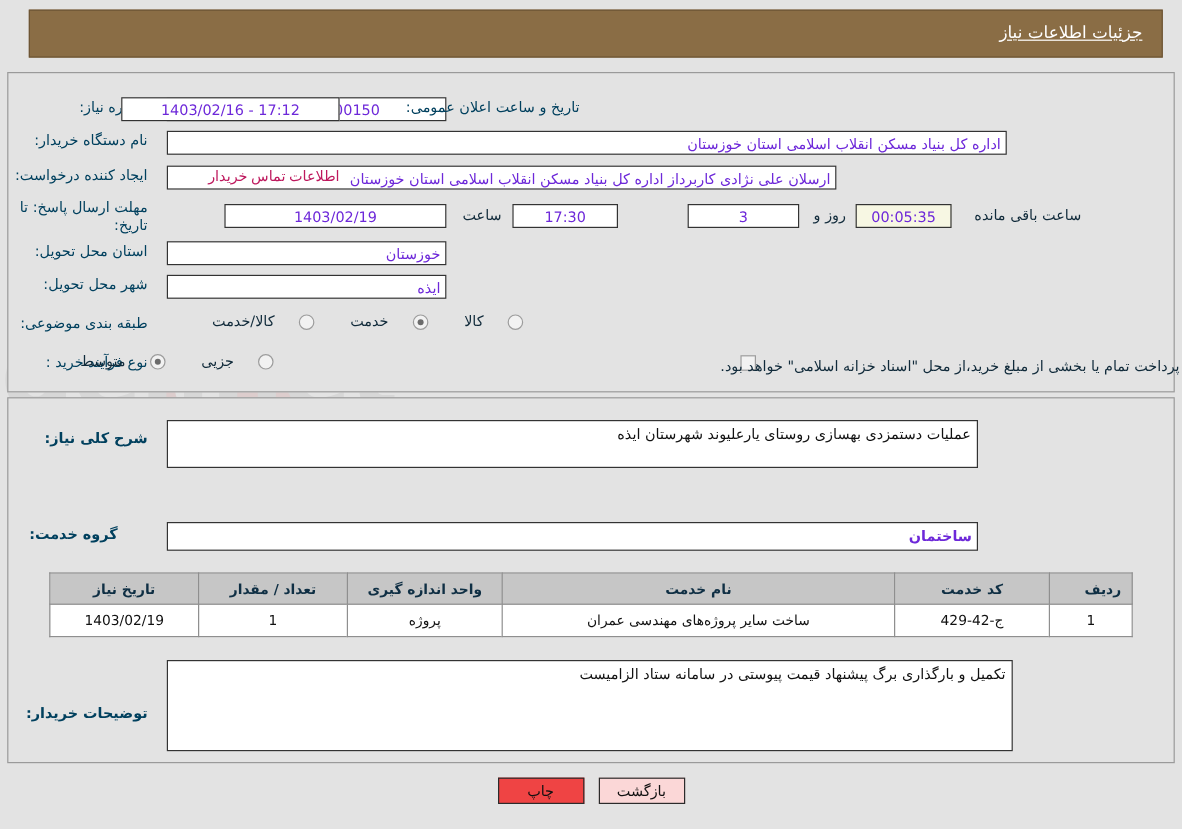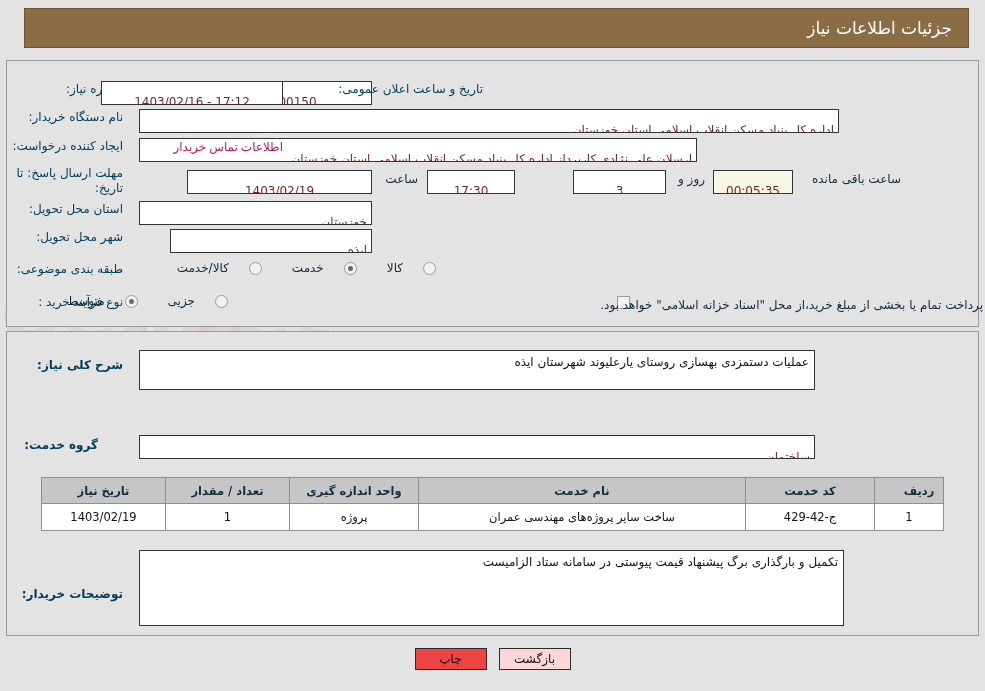--- a/index.html
+++ b/index.html
@@ -39,22 +39,23 @@
     border: 1px solid #6d5535;
     box-sizing: border-box;
     display: flex;
     align-items: center;
     justify-content: flex-start;
     padding-right: 16px;
     z-index: 3;
   }
   .header-title {
     color: #ffffff;
-    font-size: 17px;
+    font-size: 14px;
     letter-spacing: 0.2px;
+    text-decoration: underline;
   }
 
   
   .panel {
     position: absolute;
     background: #e3e3e3;
     border: 1px solid #9a9a9a;
     box-sizing: border-box;
     z-index: 2;
   }
@@ -74,22 +75,22 @@
     text-align: left;
     white-space: nowrap;
   }
 
   .fld {
     border: 1px solid #333;
     background: #ffffff;
     box-sizing: border-box;
     font-family: "DejaVu Sans", "Liberation Sans", sans-serif;
     font-size: 12px;
-    color: #7f1d1d;
-    padding: 11px 4px;
+    color: #6d28d9;
+    padding: 1px 4px;
     height: 20px;
     line-height: 18px;
     overflow: hidden;
     text-overflow: clip;
     white-space: nowrap;
   }
   .fld.center { text-align: center; }
   .fld.right  { }
   .fld.khaki  { background: #f7f7e3; text-align: center; }
 
@@ -270,21 +271,21 @@
 <span class="plain" style="position:absolute; right:84px; top:172px; z-index:4;">ساعت باقی مانده</span>
 
 <div class="row" style="right:862px; top:202px; z-index:4;">
   <span class="lbl">استان محل تحویل:</span>
 </div>
 <div class="fld right" style="position:absolute; right:613px; top:201px; width:233px; z-index:4;">خوزستان</div>
 
 <div class="row" style="right:862px; top:230px; z-index:4;">
   <span class="lbl">شهر محل تحویل:</span>
 </div>
-<div class="fld right" style="position:absolute; right:613px; top:229px; width:202px; z-index:4;">ایذه</div>
+<div class="fld right" style="position:absolute; right:613px; top:229px; width:233px; z-index:4;">ایذه</div>
 
 <div class="row" style="right:862px; top:262px; z-index:4;">
   <span class="lbl">طبقه بندی موضوعی:</span>
 </div>
 <div class="row" style="right:549px; top:261px; gap:30px; z-index:4;">
   <span class="radio-grp">
     <span class="radio"></span>
     <span class="radio-txt">کالا</span>
   </span>
   <span class="radio-grp">
@@ -314,21 +315,21 @@
 <span class="plain" style="position:absolute; right:2px; top:298px; width:345px; text-align:right; z-index:4;">پرداخت تمام یا بخشی از مبلغ خرید،از محل "اسناد خزانه اسلامی" خواهد بود.</span>
 
 <div class="panel" id="panel-bottom"></div>
 
 <span class="lbl bold-lbl" style="position:absolute; right:862px; top:358px; z-index:4;">شرح کلی نیاز:</span>
 <textarea class="ta" style="position: absolute; right: 170px; top: 350px; width: 676px; height: 40px; z-index: 4;">عملیات دستمزدی بهسازی روستای یارعلیوند شهرستان ایذه</textarea>
 
 <span class="section-head" style="right:862px; top:396px;">اطلاعات خدمات مورد نیاز</span>
 
 <span class="lbl bold-lbl" style="position:absolute; right:887px; top:438px; z-index:4;">گروه خدمت:</span>
-<div class="fld right" style="position:absolute; right:170px; top:435px; width:676px; height:24px; line-height:21px; z-index:4;">ساختمان</div>
+<div class="fld right" style="position:absolute; right:170px; top:435px; width:676px; height:24px; line-height:21px; z-index:4;font-weight:bold;">ساختمان</div>
 
 <div class="tbl-wrap">
   <table class="grid">
     <thead>
       <tr>
         <th style="width:40px;padding-left:24px;">ردیف</th>
         <th style="width:120px;">کد خدمت</th>
         <th>نام خدمت</th>
         <th style="width:120px;">واحد اندازه گیری</th>
         <th style="width:115px;">تعداد / مقدار</th>

